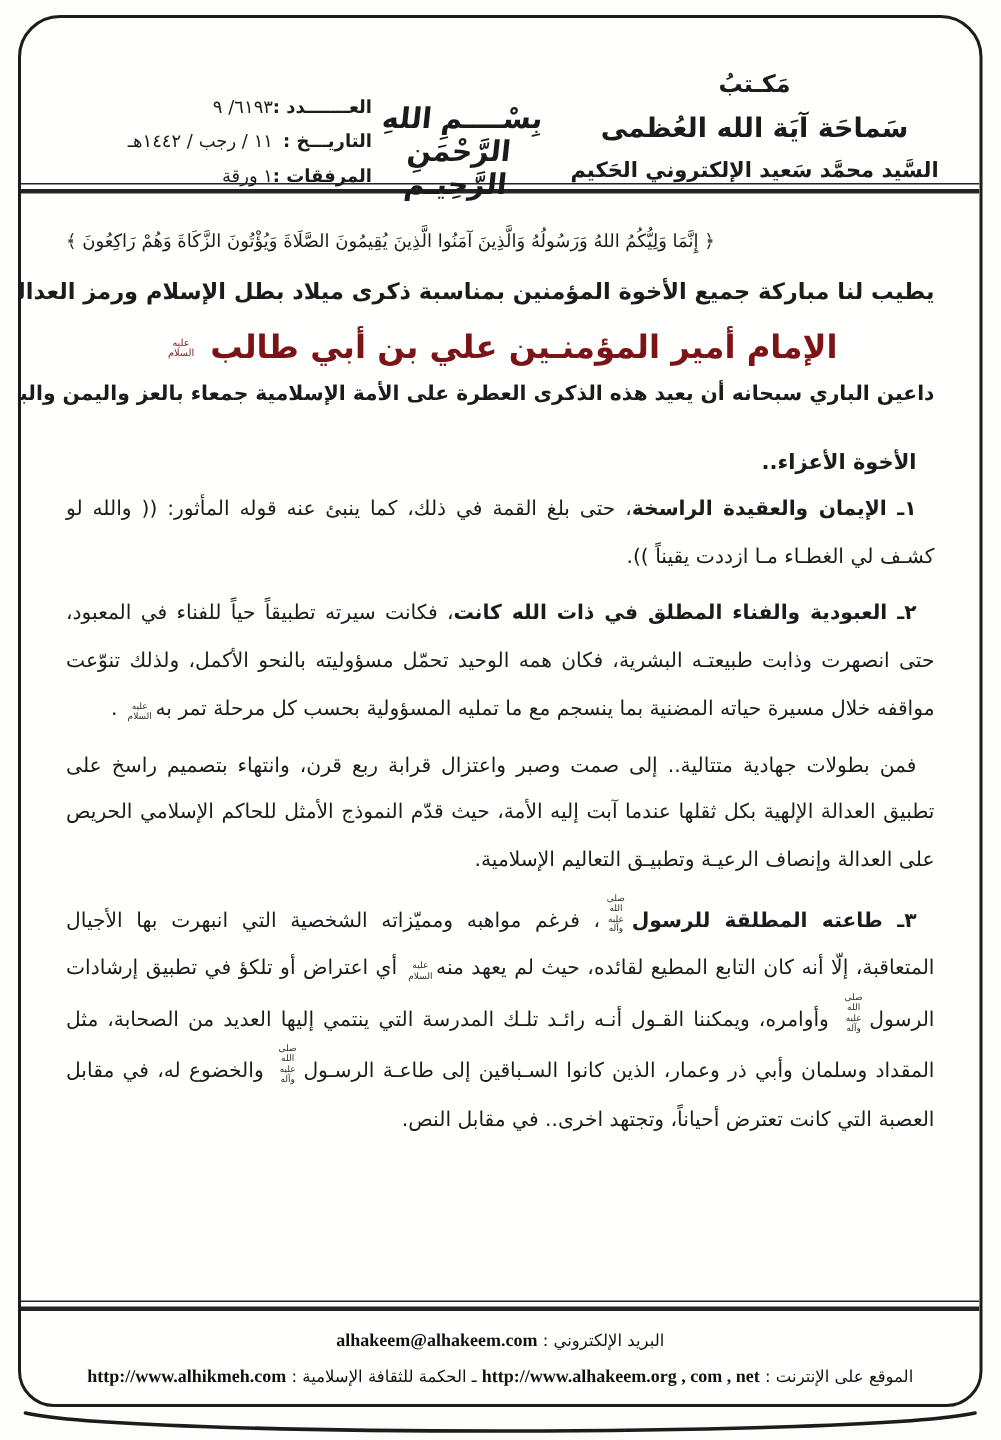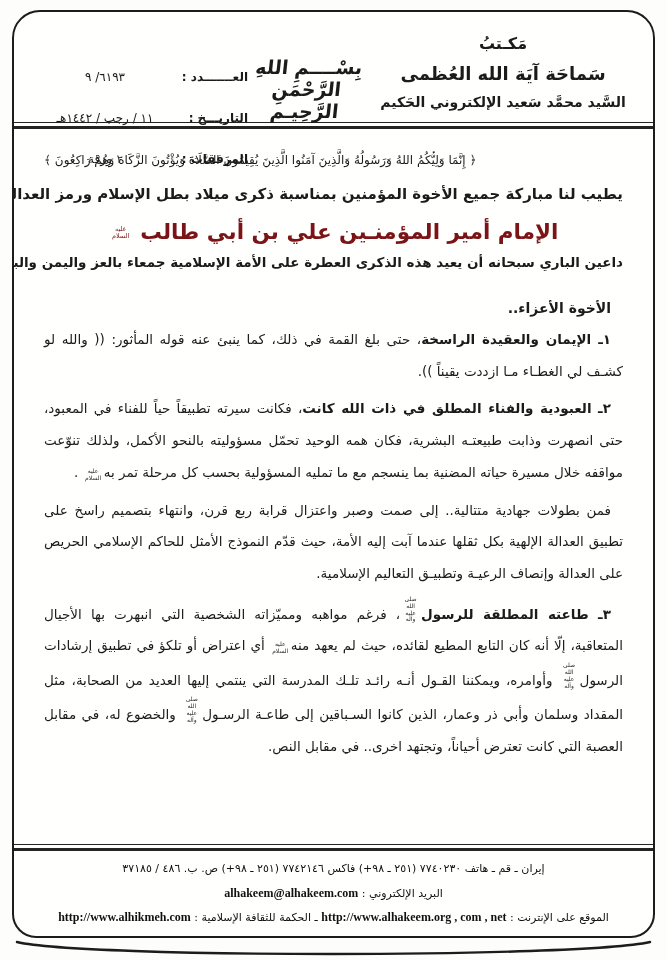--- a/index.html
+++ b/index.html
@@ -8,30 +8,30 @@
   .page { position:relative; width:667px; height:960px; margin:0 auto; background:#fdfdfc; overflow:hidden; }
 
   .frame {
     position:absolute; top:10px; left:12px; right:12px; bottom:22px;
     border:2px solid #1c1c1c;
     border-radius:28px 28px 24px 24px;
     display:flex; flex-direction:column; overflow:hidden; background:#fffffe;
   }
 
   
-  .header { height:110px; display:flex; padding:8px 16px 0 14px; }
+  .header { height:110px; display:flex; padding:20px 16px 0 14px; }
   .letterhead { width:268px; text-align:center; padding-top:10px; line-height:1.75; }
   .lh1 { font-size:16px; font-weight:bold; }
   .lh2 { font-size:18px; font-weight:bold; }
   .lh3 { font-size:14px; font-weight:bold; }
   .bismillah { flex:1; text-align:center; padding-top:36px; font-size:19px; font-weight:bold; transform:skewX(-6deg); }
   .meta { width:220px; padding-top:32px; font-size:12px; }
   .meta-row { display:flex; align-items:baseline; margin-bottom:9px; }
   .meta-label { font-weight:bold; width:66px; white-space:nowrap; }
-  .meta-value { flex:1; text-align:center; white-space:nowrap;margin-top:18px; }
+  .meta-value { flex:1; white-space:nowrap; }
 
   
   .sep { border-top:1.5px solid #242424; height:7px; border-bottom:3.5px solid #242424; flex:0 0 auto; }
 
   
   .content { flex:1 1 auto; padding:20px 30px 6px 30px; overflow:hidden; }
   .verse { text-align:left; font-size:12px; margin:4px 0 18px; white-space:nowrap; }
   .opening { text-align:center; font-size:15px; font-weight:bold; margin:4px 0 16px; white-space:nowrap; }
   .doc-title { text-align:center; font-size:21.5px; font-weight:bold; color:#7a1416; margin:8px 0 10px; white-space:nowrap; }
   .subtitle { text-align:center; font-size:13.5px; font-weight:bold; margin:0 0 30px; white-space:nowrap; }
@@ -99,21 +99,20 @@
           <div class="para"><span class="b">١ـ الإيمان والعقيدة الراسخة</span><span>، حتى بلغ القمة في ذلك، كما ينبئ عنه قوله المأثور: (( والله لو كشـف لي الغطـاء مـا ازددت يقيناً )).</span></div>
           <div class="para"><span class="b">٢ـ العبودية والفناء المطلق في ذات الله كانت</span><span>، فكانت سيرته تطبيقاً حياً للفناء في المعبود، حتى انصهرت وذابت طبيعتـه البشرية، فكان همه الوحيد تحمّل مسؤوليته بالنحو الأكمل، ولذلك تنوّعت مواقفه خلال مسيرة حياته المضنية بما ينسجم مع ما تمليه المسؤولية بحسب كل مرحلة تمر به</span><span class="hon">عليه السلام</span><span> .</span></div>
           <div class="para"><span>فمن بطولات جهادية متتالية.. إلى صمت وصبر واعتزال قرابة ربع قرن، وانتهاء بتصميم راسخ على تطبيق العدالة الإلهية بكل ثقلها عندما آبت إليه الأمة، حيث قدّم النموذج الأمثل للحاكم الإسلامي الحريص على العدالة وإنصاف الرعيـة وتطبيـق التعاليم الإسلامية.</span></div>
           <div class="para"><span class="b">٣ـ طاعته المطلقة للرسول</span><span class="hon">صلى الله عليه وآله</span><span>، فرغم مواهبه ومميّزاته الشخصية التي انبهرت بها الأجيال المتعاقبة، إلّا أنه كان التابع المطيع لقائده، حيث لم يعهد منه</span><span class="hon">عليه السلام</span><span> أي اعتراض أو تلكؤ في تطبيق إرشادات الرسول</span><span class="hon">صلى الله عليه وآله</span><span> وأوامره، ويمكننا القـول أنـه رائـد تلـك المدرسة التي ينتمي إليها العديد من الصحابة، مثل المقداد وسلمان وأبي ذر وعمار، الذين كانوا السـباقين إلى طاعـة الرسـول</span><span class="hon">صلى الله عليه وآله</span><span> والخضوع له، في مقابل العصبة التي كانت تعترض أحياناً، وتجتهد اخرى.. في مقابل النص.</span></div>
         </div>
     </div>
 
     <div class="sep"></div>
 
     <div class="footer">
-      <div class="footer-line">إيران ـ قم ـ هاتف ٧٧٤٠٢٣٠ (٢٥١ ـ ٩٨+)  فاكس ٧٧٤٢١٤٦ (٢٥١ ـ ٩٨+)  ص. ب. ٤٨٦ / ٣٧١٨٥</div>
       <div class="footer-line">
         <span>البريد الإلكتروني :</span>
         <span class="ltr">alhakeem@alhakeem.com</span>
       </div>
       <div class="footer-line">
         <span>الموقع على الإنترنت :</span>
         <span class="ltr">http://www.alhakeem.org , com , net</span>
         <span>ـ الحكمة للثقافة الإسلامية :</span>
         <span class="ltr">http://www.alhikmeh.com</span>
       </div>

